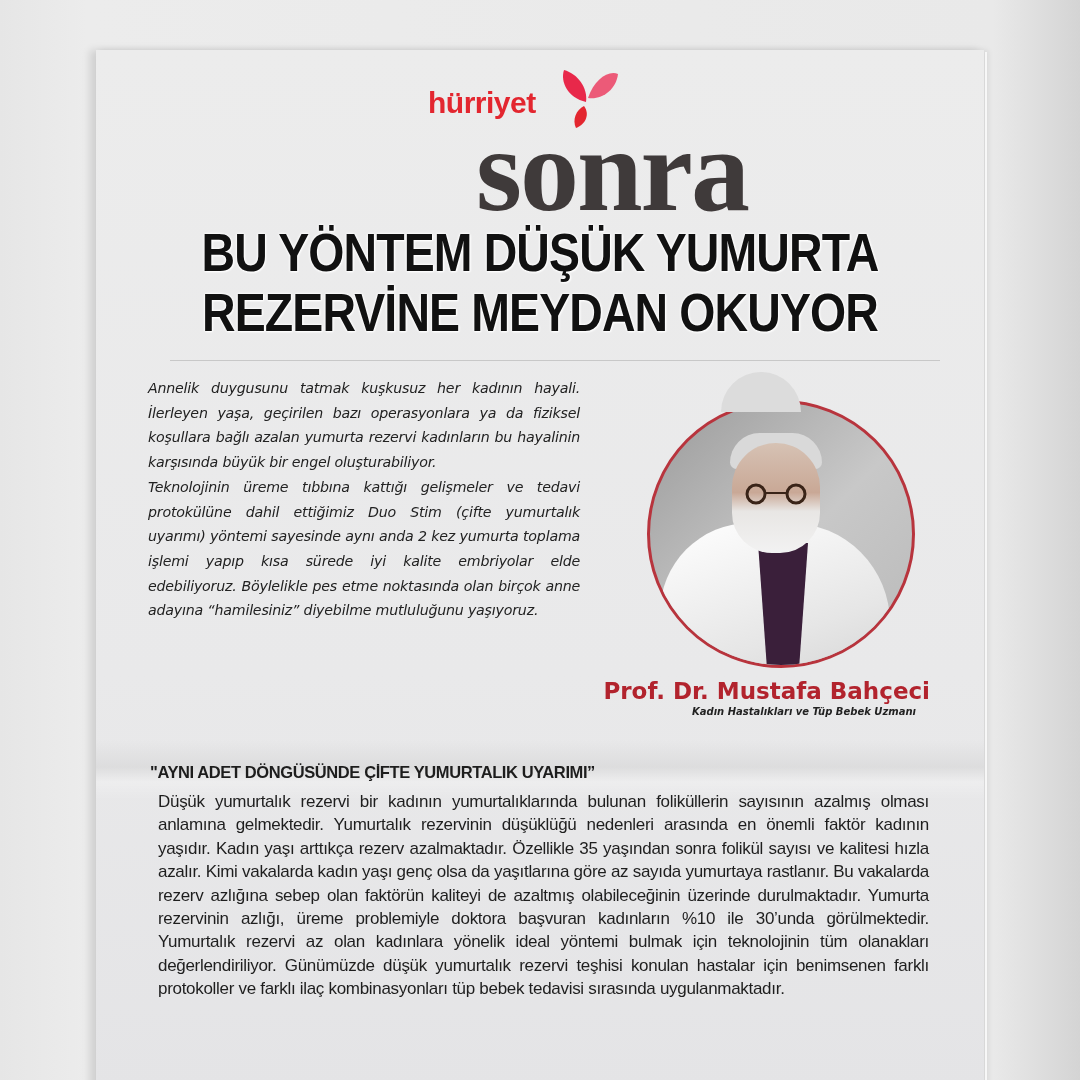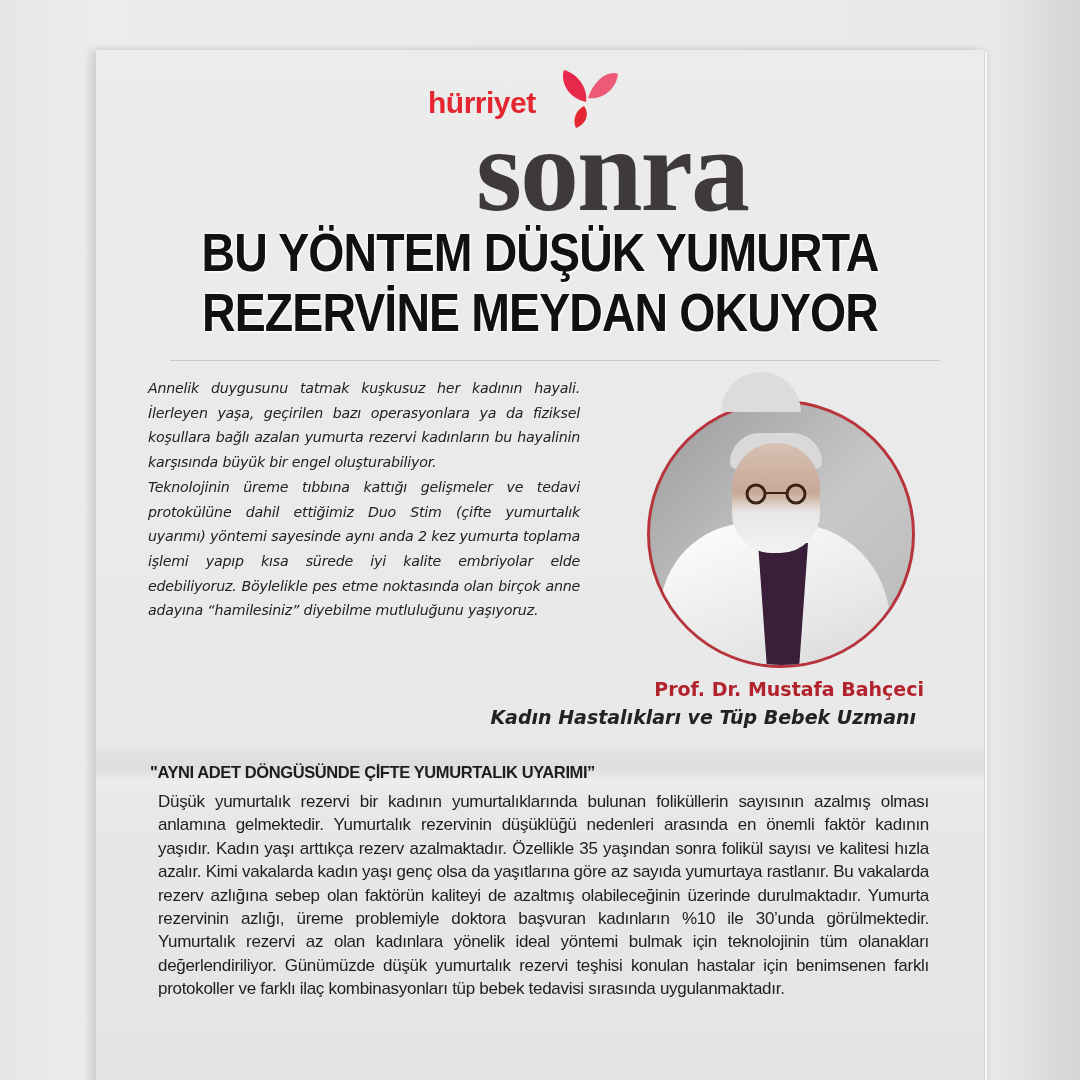--- a/index.html
+++ b/index.html
@@ -71,26 +71,26 @@
     background:#d9d9d9;
   }
   .photo .glasses {
     position:absolute; left:88px; top:80px; width:76px; height:22px;
   }
   .head-out {
     position:absolute; left:721px; top:372px; width:80px; height:40px; border-radius:40px 40px 0 0;
     background:#dcdcdc;
   }
   .author-name {
-    position:absolute; right:156px; top:678px; font-family:"DejaVu Sans", sans-serif;
-    font-weight:bold; font-size:19px; color:#b2232d;
+    position:absolute; right:150px; top:678px; font-family:"DejaVu Sans", sans-serif;
+    font-weight:bold; font-size:23px; color:#b2232d;
   }
   .author-title {
     position:absolute; right:164px; top:706px; font-family:"DejaVu Sans", sans-serif;
-    font-weight:bold; font-style:italic; font-size:19px; color:#222;
+    font-weight:bold; font-style:italic; font-size:10px; color:#222;
   }
   
   .section-title {
     position:absolute; left:150px; top:763px; font-family:"Liberation Sans", sans-serif;
     font-weight:bold; font-size:16.5px; color:#1d1d1d; letter-spacing:-0.4px;
   }
   .body-text {
     position:absolute; left:150px; top:782px; width:787px;
     font-family:"Liberation Sans", sans-serif; font-size:17px; line-height:23.4px;
     color:#1e1e1e; text-align:justify; letter-spacing:-0.3px;

